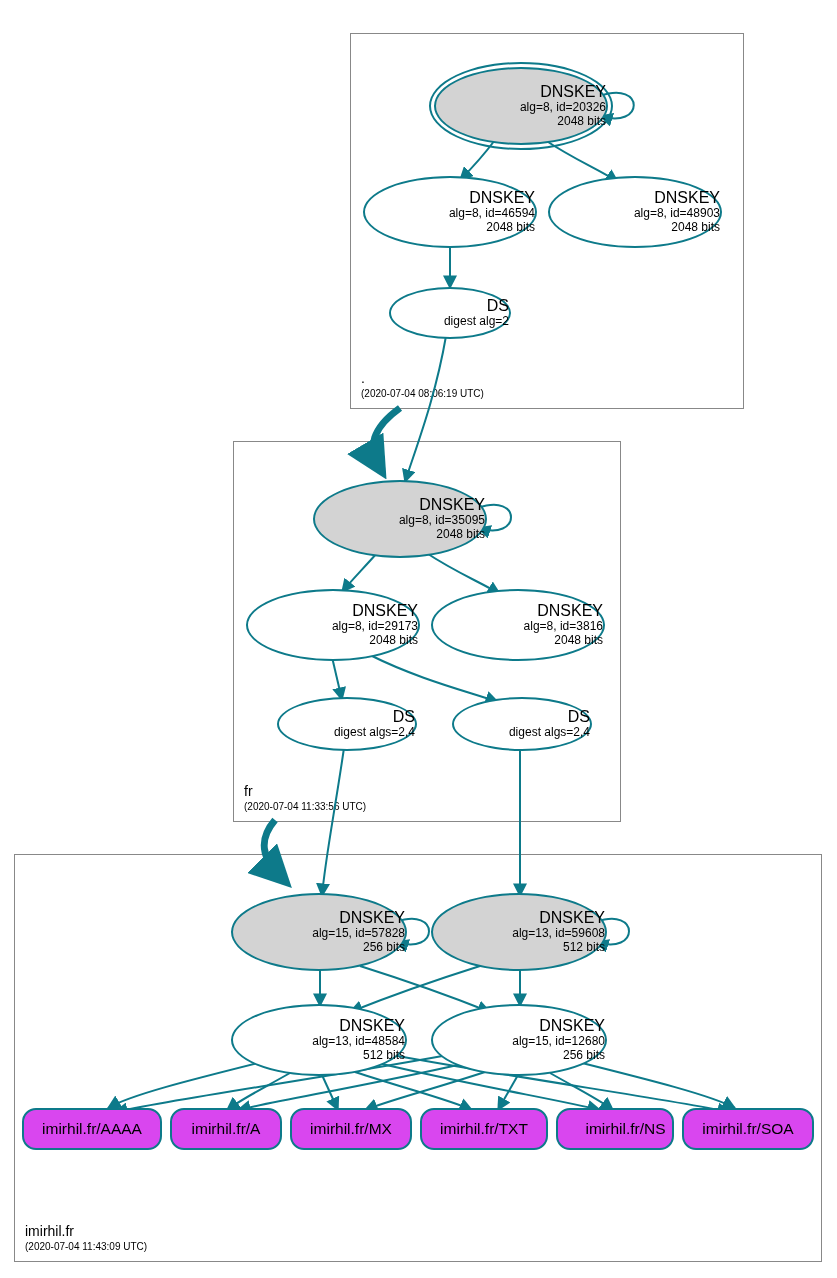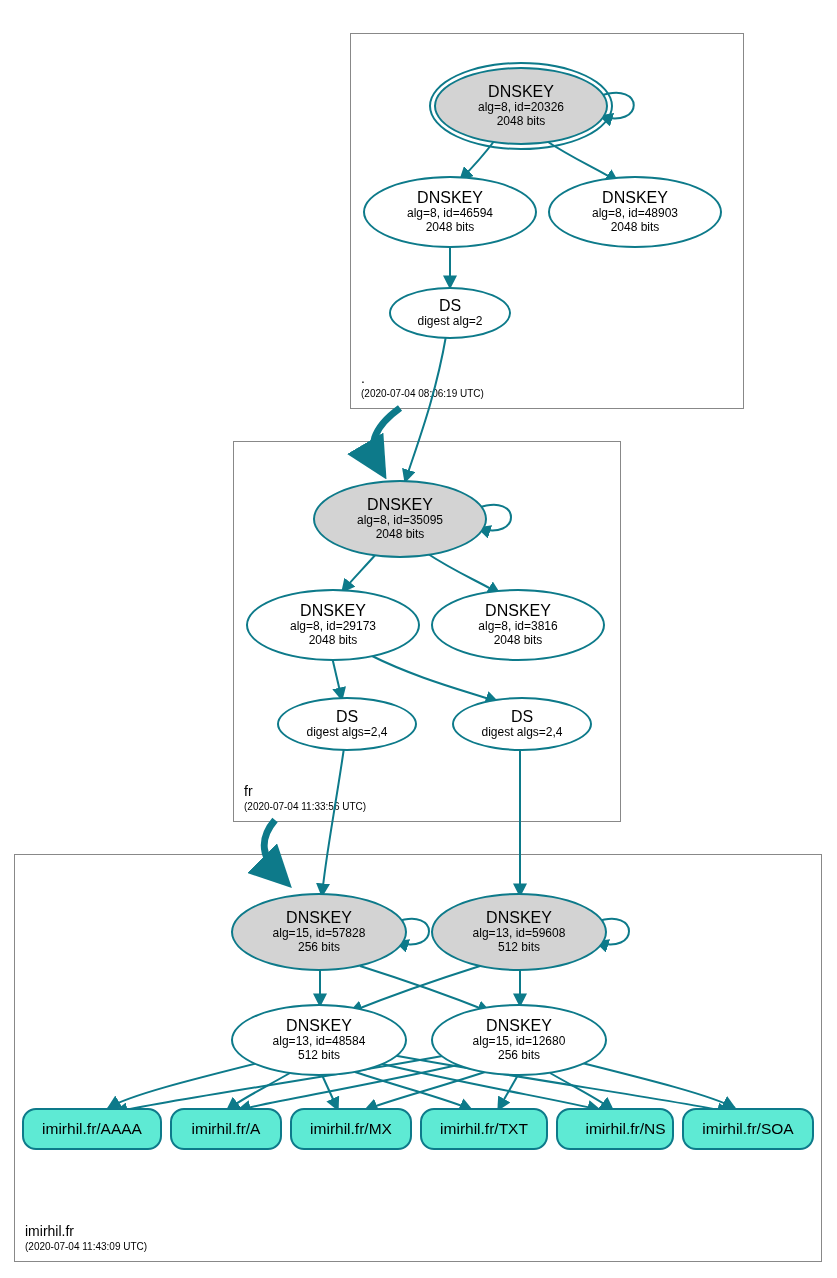--- a/index.html
+++ b/index.html
@@ -43,36 +43,37 @@
     display: flex;
     flex-direction: column;
     justify-content: center;
     align-items: center;
     line-height: 1.15;
   }
   .ellipse {
     border: 2px solid #0d7a8a;
     border-radius: 50%;
     background: #ffffff;
+    align-items: flex-end;
   }
   .ellipse.filled { background: #d3d3d3; }
   .n-title { font-size: 16px; }
   .n-sub   { font-size: 12px; }
   .double-ring {
     position: absolute;
     border: 2px solid #0d7a8a;
     border-radius: 50%;
     box-sizing: border-box;
     pointer-events: none;
   }
   .rrset {
     position: absolute;
     border: 2px solid #0d7a8a;
     border-radius: 14px;
-    background: #5eead4;
+    background: #d946ef;
     display: flex;
     align-items: center;
     justify-content: center;
     font-size: 15.5px;
     box-sizing: border-box;
   }
 </style>
 </head>
 <body>
 

